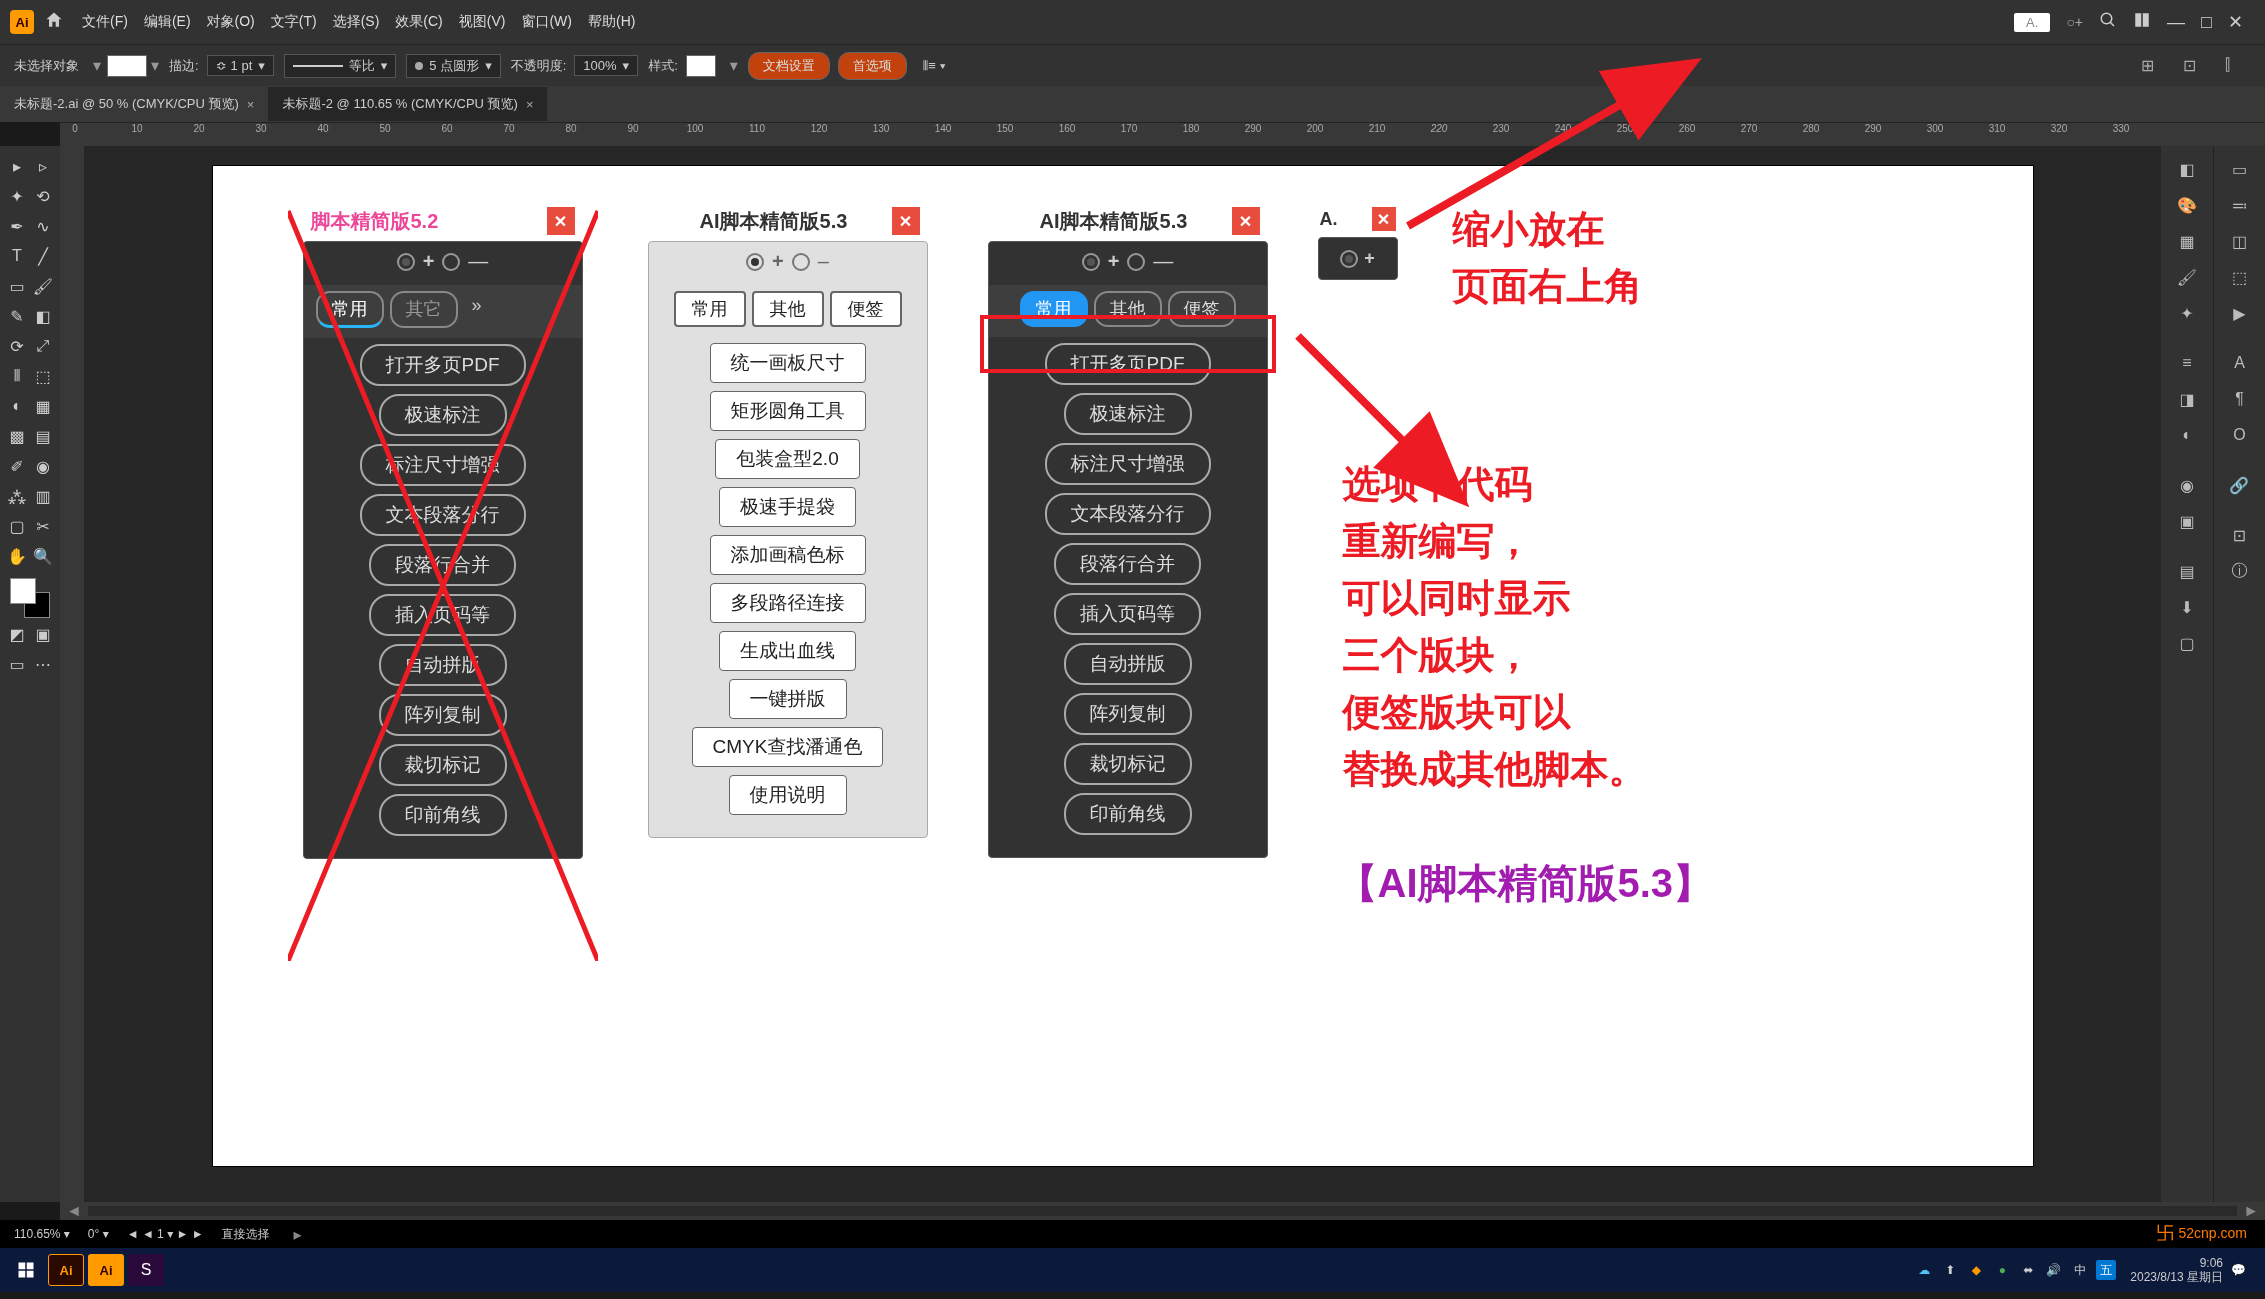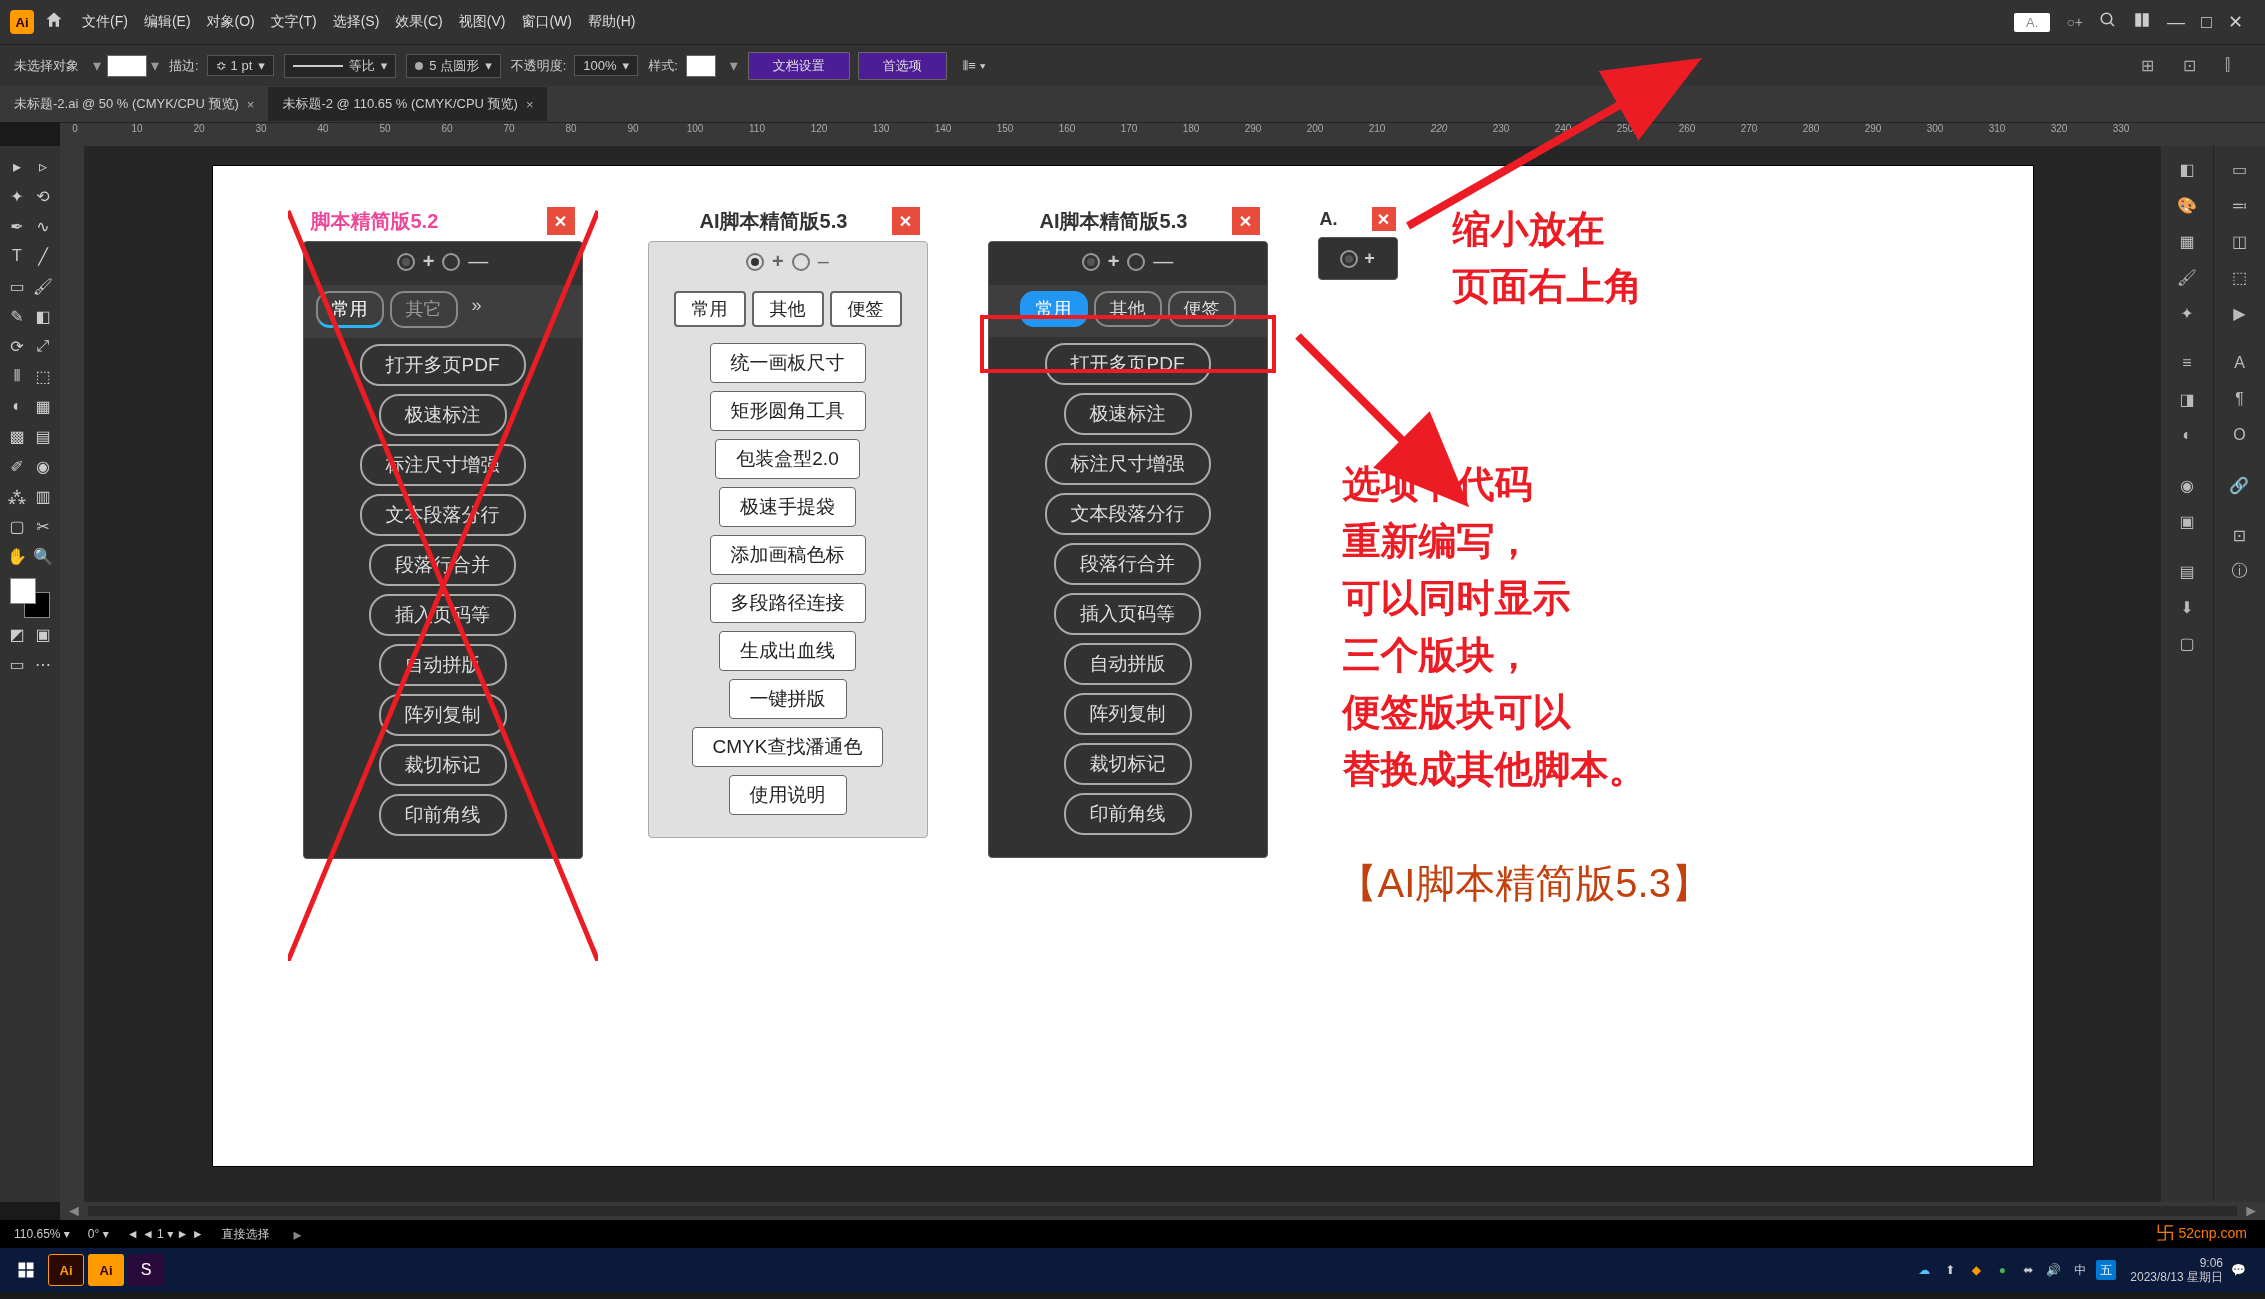--- a/index.html
+++ b/index.html
@@ -13,21 +13,21 @@
 .menubar-right { margin-left: auto; display: flex; align-items: center; gap: 16px; padding-right: 12px; }
 .docked-panel { background: #fff; color: #888; font-size: 13px; padding: 2px 12px; border-radius: 2px; }
 .win-btn { color: #ccc; font-size: 18px; cursor: pointer; }
 .search-icon { color: #ccc; cursor: pointer; }
 
 
 .options-bar { background: #323232; height: 42px; display: flex; align-items: center; padding: 0 14px; border-top: 1px solid #222; }
 .opt-label { color: #ccc; font-size: 13px; margin-right: 8px; }
 .opt-swatch { width: 40px; height: 22px; background: #fff; border: 1px solid #666; margin-right: 4px; }
 .opt-dd { background: #262626; color: #ccc; font-size: 13px; padding: 2px 8px; border: 1px solid #555; margin-right: 10px; display: flex; align-items: center; }
-.opt-btn { background: #4c1d95; color: #ddd; font-size: 13px; padding: 4px 24px; border: 1px solid #666; margin-right: 8px; cursor: pointer; border-radius: 1px; }
+.opt-btn { background: #c2410c; color: #ddd; font-size: 13px; padding: 4px 14px; border: 1px solid #666; margin-right: 8px; cursor: pointer; border-radius: 11px; }
 .opt-icon { width: 20px; height: 20px; color: #aaa; margin: 0 6px; cursor: pointer; }
 
 
 .doc-tabs { background: #383838; height: 36px; display: flex; align-items: center; }
 .doc-tab { color: #ccc; font-size: 13px; padding: 8px 14px; display: flex; align-items: center; cursor: pointer; }
 .doc-tab.active { background: #262626; }
 .tab-x { margin-left: 8px; color: #aaa; }
 
 
 .ruler-h { background: #383838; height: 24px; margin-left: 60px; position: relative; overflow: hidden; border-top: 1px solid #222; }
@@ -77,21 +77,21 @@
 .ptab.sel-dark { color: #fff; border-bottom: 3px solid #29b6f6; }
 .tab-more { color: #ccc; font-size: 18px; padding: 4px 8px; }
 
 .btn-list { display: flex; flex-direction: column; gap: 8px; align-items: center; padding: 6px 0 14px; }
 .pbtn { border: 2px solid #aaa; color: #ddd; background: transparent; font-size: 19px; padding: 6px 24px; border-radius: 20px; cursor: pointer; white-space: nowrap; }
 .pbtn.light { background: #fff; color: #222; border: 1px solid #666; border-radius: 4px; padding: 6px 20px; }
 
 
 .red-box { position: absolute; border: 4px solid #ed1c24; }
 .anno-text { position: absolute; color: #ed1c24; font-size: 38px; font-weight: 700; line-height: 1.5; white-space: nowrap; }
-.anno-blue { position: absolute; color: #c2410c; font-size: 40px; font-weight: 400; white-space: nowrap; }
+.anno-blue { position: absolute; color: #a21caf; font-size: 40px; font-weight: 700; white-space: nowrap; }
 .arrow { position: absolute; }
 .x-cross { position: absolute; }
 
 
 .statusbar { background: #000000; height: 28px; display: flex; align-items: center; padding: 0 14px; }
 .status-item { color: #ccc; font-size: 12px; margin-right: 18px; }
 
 
 .taskbar { background: #0b1a3a; height: 44px; display: flex; align-items: center; padding: 0 8px; }
 .tb-icon { width: 36px; height: 32px; display: flex; align-items: center; justify-content: center; color: #fff; font-size: 16px; margin-right: 4px; cursor: pointer; border-radius: 3px; }

